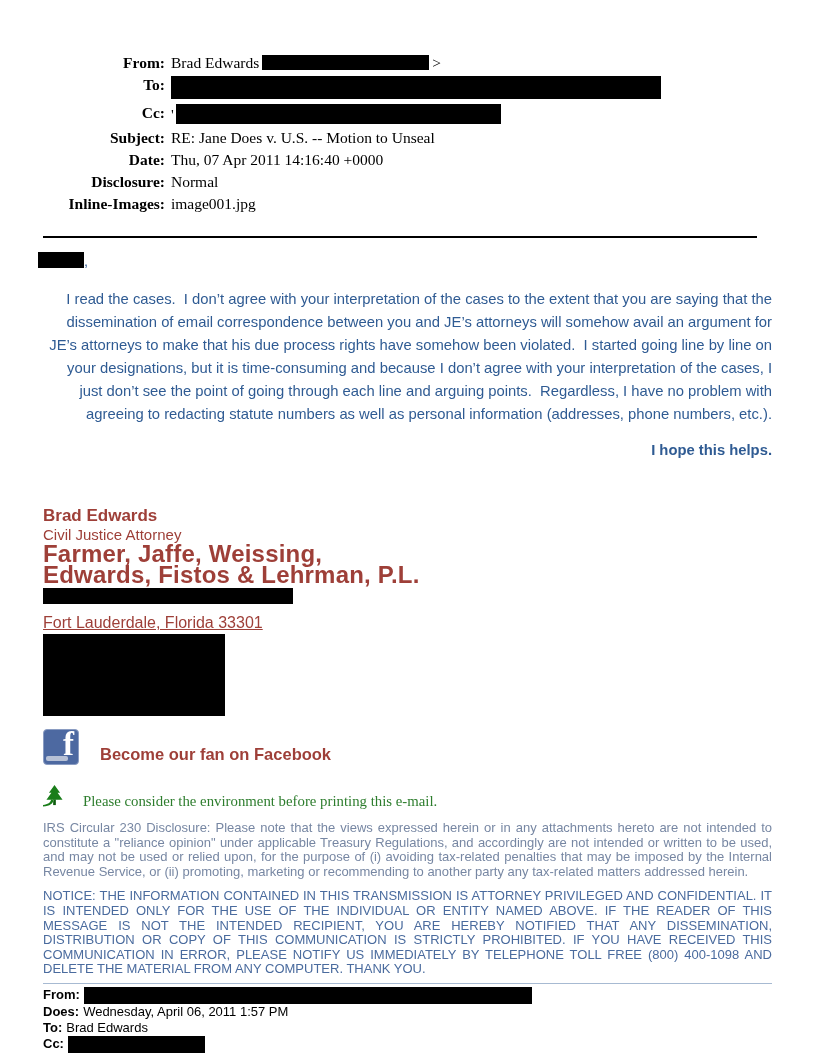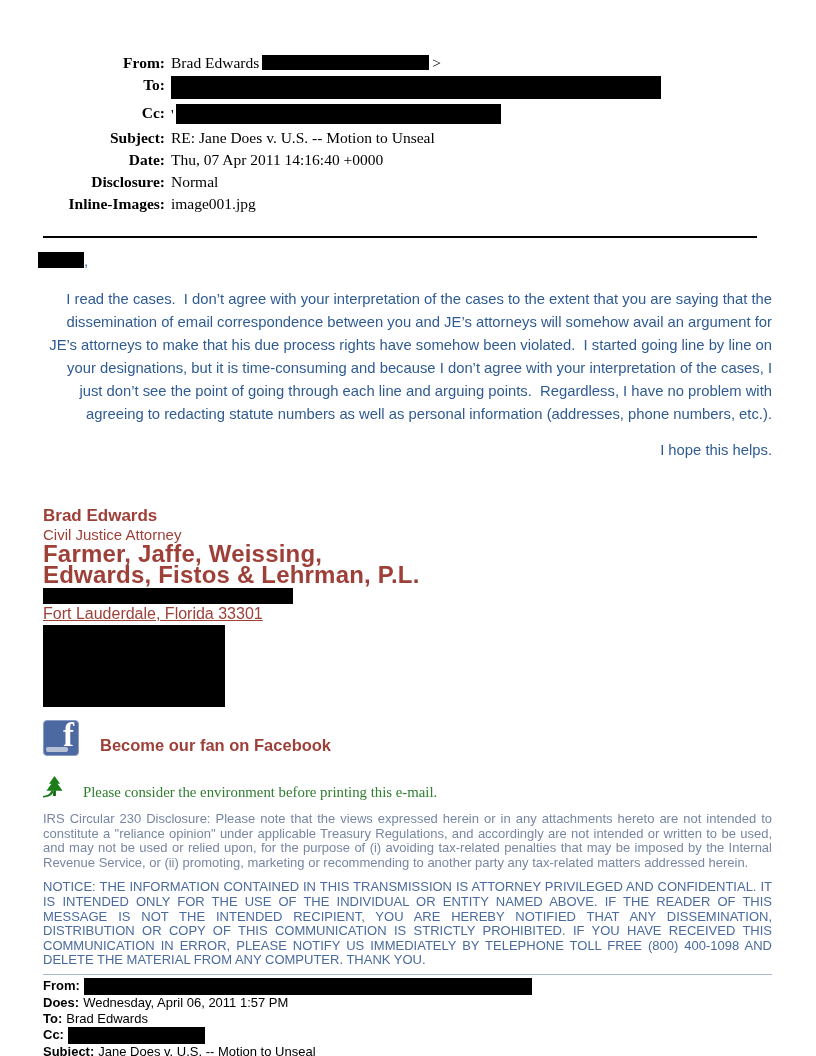--- a/index.html
+++ b/index.html
@@ -16,29 +16,29 @@
   .r-to{width:490px;height:23px;}
   .r-cc{width:325px;height:20px;margin-left:2px;}
 
   .toprule{border:none;border-top:2.5px solid #000;width:714px;margin:24px 0 0 0;}
 
   
   .greeting{margin:14px 0 0 -5px;display:flex;align-items:flex-end;}
   .r-name{width:46px;height:16px;}
   .greet-comma{color:#2f5b93;font-size:14.5px;line-height:14px;}
   .bodytext{color:#2f5b93;font-size:14.8px;line-height:23px;margin-top:20px;width:729px;text-align:right;}
-  .hope{margin-top:13px;}
+  .hope{margin-top:13px;font-weight:bold;}
 
   
   .sig{color:#9e3f38;margin-top:44px;}
   .sig-name{font-size:17px;font-weight:bold;line-height:20px;}
   .sig-title{font-size:15px;line-height:18px;}
   .sig-firm{font-size:24px;font-weight:bold;line-height:20.5px;letter-spacing:.2px;}
   .r-addr{width:250px;height:16px;margin-top:3px;display:block;}
-  .sig-city{font-size:16px;line-height:18px;text-decoration:underline;margin-top:1px;display:inline-block;}
+  .sig-city{font-size:16px;line-height:18px;text-decoration:underline;margin-top:10px;display:inline-block;}
   .r-big{width:182px;height:82px;display:block;margin-top:2px;}
 
   
   .fb-row{display:flex;align-items:flex-end;margin-top:13px;}
   .fb-icon{width:36px;height:36px;background:#4d69a1;border-radius:4px;position:relative;flex:0 0 36px;border:1px solid #8a9cc2;box-sizing:border-box;}
   .fb-f{position:absolute;right:4px;top:-4px;color:#fff;font-weight:bold;font-size:33px;font-family:"Liberation Serif",serif;}
   .fb-bar{position:absolute;left:2px;bottom:3px;width:22px;height:5px;background:#b7c1d6;border-radius:2px;}
   .fb-text{color:#9e3f38;font-size:16.5px;font-weight:bold;margin-left:21px;line-height:18px;padding-bottom:2px;}
 
   

